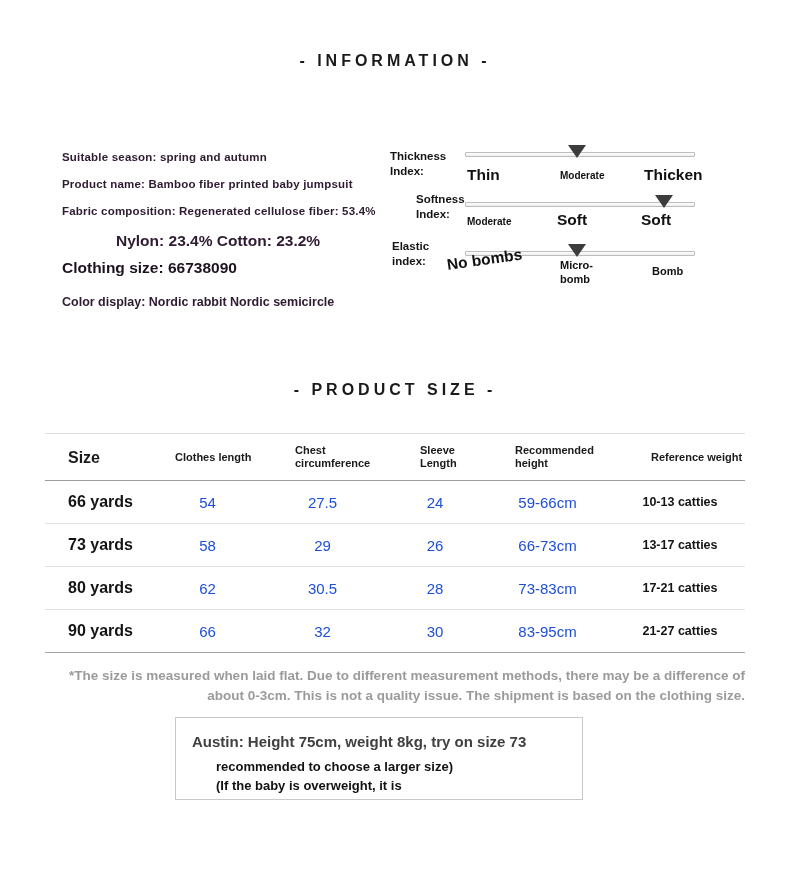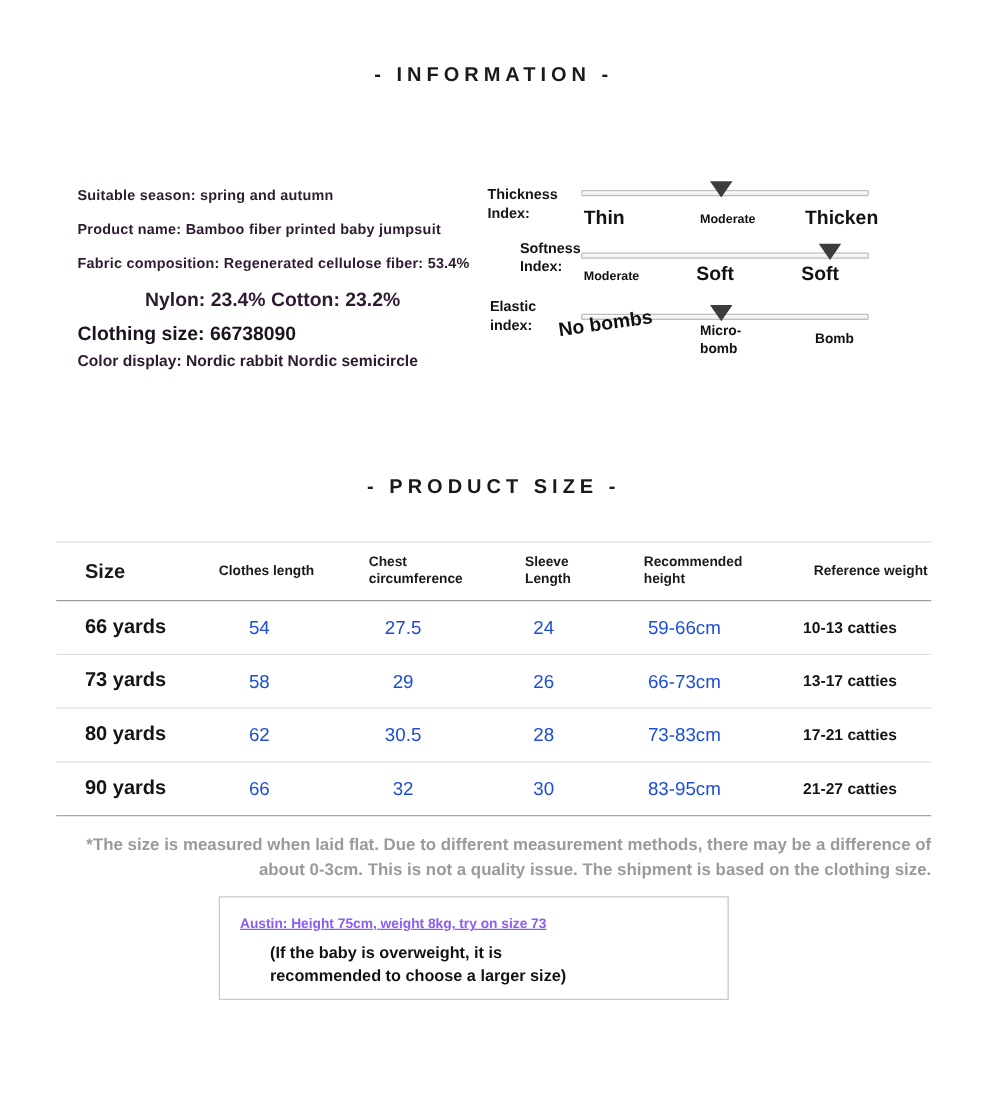--- a/index.html
+++ b/index.html
@@ -12,21 +12,21 @@
     position:absolute; left:0; width:790px; text-align:center;
     font-size:16px; font-weight:bold; color:#1a1a1a; letter-spacing:4px;
   }
   .title-info { top:52px; }
   .title-size { top:381px; }
 
   
   .product-info { position:absolute; left:62px; top:151px; width:345px; color:#2e1b31; }
   .pi-line { font-size:11.5px; font-weight:bold; line-height:13px; margin-bottom:14px; letter-spacing:0.2px; }
   .pi-highlight { font-size:15.5px; font-weight:bold; margin:8px 0 9px 54px; }
-  .pi-size { font-size:15.5px; font-weight:bold; color:#1c1220; margin-bottom:5px; }
+  .pi-size { font-size:15.5px; font-weight:bold; color:#1c1220; margin-bottom:18px; }
   .pi-color { font-size:12.5px; font-weight:bold; }
 
   
   .idx-label { position:absolute; left:390px; width:74px; font-size:11.5px; font-weight:bold; color:#141414; line-height:15px; }
   .lab1 { top:149px; } .lab2 { top:192px;margin-left:26px; } .lab3 { top:239px; left:392px; }
   .idx-track {
     position:absolute; left:465px; width:230px; height:5px;
     border:1px solid #bdbdbd; background:linear-gradient(#ffffff,#ececec); border-radius:1px;
   }
   .trk1 { top:152px; } .trk2 { top:202px; } .trk3 { top:251px; }
@@ -67,21 +67,21 @@
 
   
   .note {
     position:absolute; left:57px; top:666px; width:688px;
     font-size:13.5px; font-weight:bold; color:#9b9b9b; line-height:19.5px;text-align:right;
   }
   .model-box {
     position:absolute; left:175px; top:717px; width:408px; height:83px;
     border:1px solid #c9c9c9; background:#fff;
   }
-  .mb-line1 { margin:15px 0 7px 16px; font-size:11px; font-weight:bold; color:#8b5cf6;text-decoration:underline; }
+  .mb-line1 { margin:15px 0 7px 16px; font-size:15px; font-weight:bold; color:#404040; }
   .mb-sub { margin-left:40px; font-size:13px; font-weight:bold; color:#121212; line-height:19px; }
 </style>
 </head>
 <body>
 
 <div class="canvas">
 
   <div class="section-title title-info">-  INFORMATION  -</div>
 
   <div class="product-info">
@@ -168,17 +168,17 @@
       <div class="td">30</div>
       <div class="td">83-95cm</div>
       <div class="td">21-27 catties</div>
     </div>
   </div>
 
   <p class="note">*The size is measured when laid flat. Due to different measurement methods, there may be a difference of about 0-3cm. This is not a quality issue. The shipment is based on the clothing size.</p>
 
   <div class="model-box">
     <p class="mb-line1">Austin: Height 75cm, weight 8kg, try on size 73</p>
+    <p class="mb-sub">recommended to choose a larger size)</p>
     <p class="mb-sub">(If the baby is overweight, it is</p>
-    <p class="mb-sub">recommended to choose a larger size)</p>
   </div>
 
 </div>
 
 </body></html>

